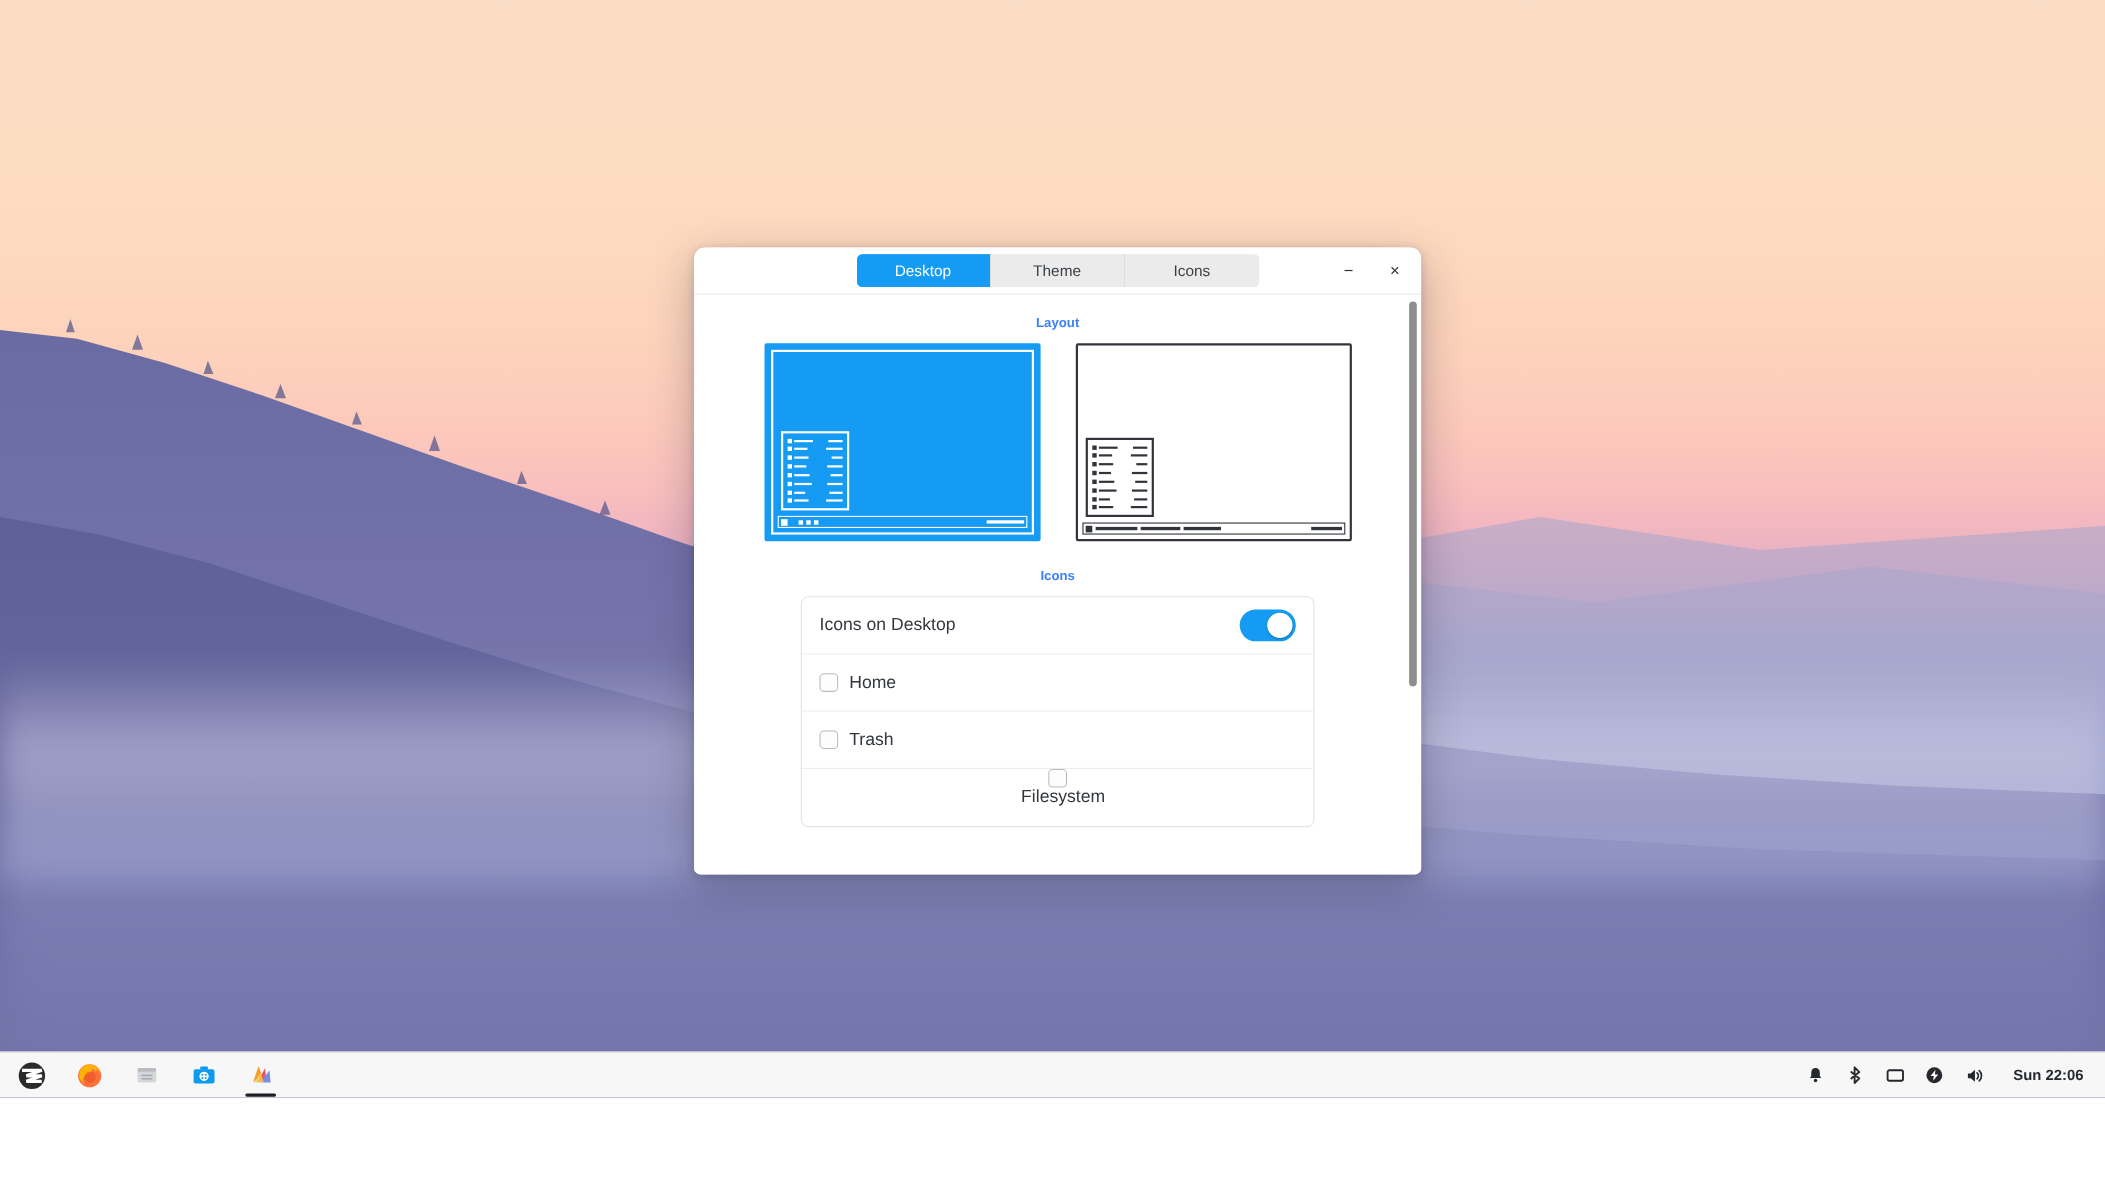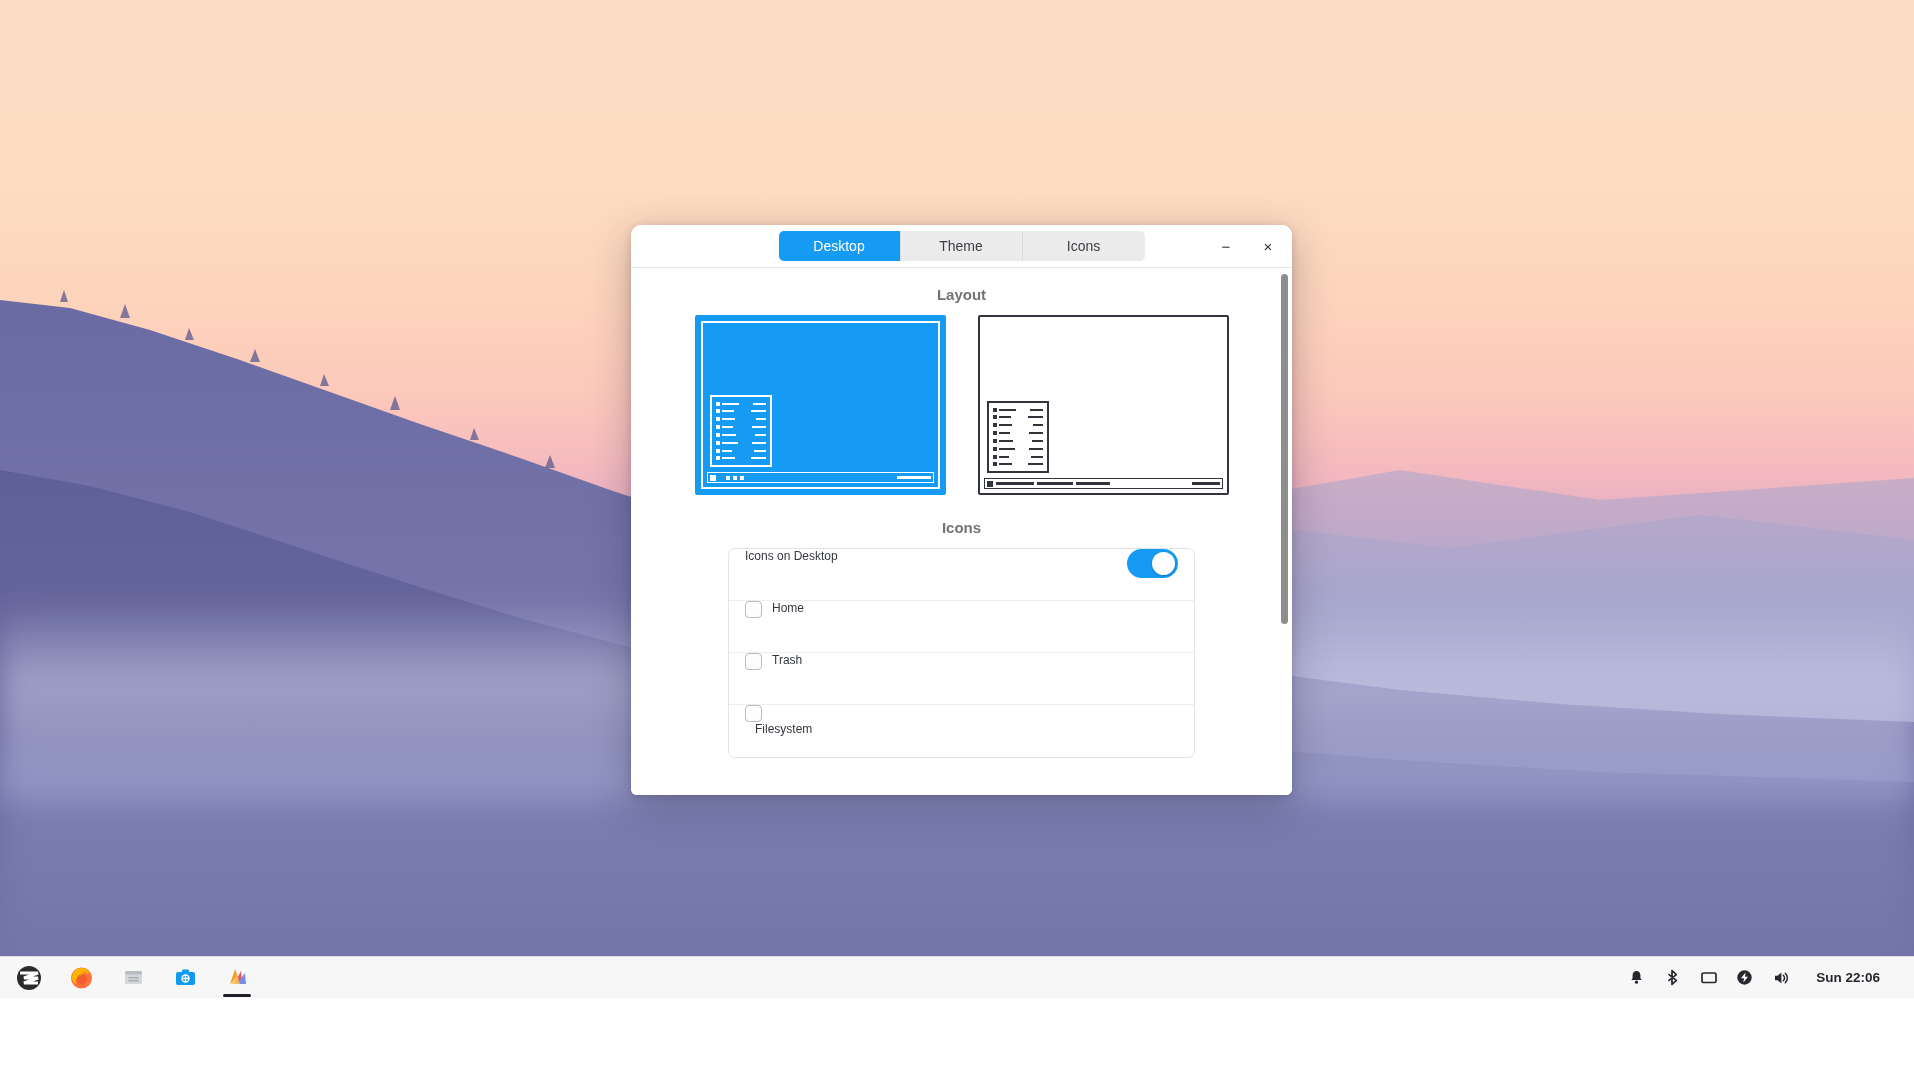--- a/index.html
+++ b/index.html
@@ -132,23 +132,23 @@
     position:relative;
     overflow:hidden;
     background:#ffffff;
   }
   #content {
     padding:18px 26px 0 26px;
     height:100%;
   }
   .section-title {
     text-align:center;
-    font-size:15px;
+    font-size:12px;
     font-weight:bold;
-    color:#737373;
+    color:#3b82f6;
     margin-bottom:12px;
   }
 
   
   #layout-row {
     display:flex;
     justify-content:center;
     gap:32px;
     margin-bottom:24px;
   }
@@ -236,24 +236,24 @@
     margin:0 auto;
     width:467px;
     border:1px solid #e3e3e6;
     border-radius:7px;
     background:#ffffff;
     overflow:hidden;
   }
   .icon-row {
     height:52px;
     display:flex;
-    align-items:flex-start;
+    align-items:center;
     padding:0 16px;
     border-bottom:1px solid #ededef;
-    font-size:12px;
+    font-size:16px;
     color:#33373d;
   }
   .icon-row:last-child { border-bottom:none;flex-direction:column; }
   .icon-row .row-label { flex:1; }
   .icon-row.indent .row-label { margin-left:10px; }
 
   
   .toggle {
     width:51px; height:29px;
     border-radius:15px;
@@ -343,21 +343,21 @@
     left:9px; right:9px;
     height:3px;
     border-radius:2px;
     background:#1d2127;
   }
   #taskbar-right {
     margin-left:auto;
     display:flex;
     align-items:center;
     height:100%;
-    padding-right:28px;
+    padding-right:14px;
     gap:3px;
   }
   .tray-icon {
     width:33px; height:42px;
     display:flex;
     align-items:center;
     justify-content:center;
     cursor:pointer;
   }
   #clock {

